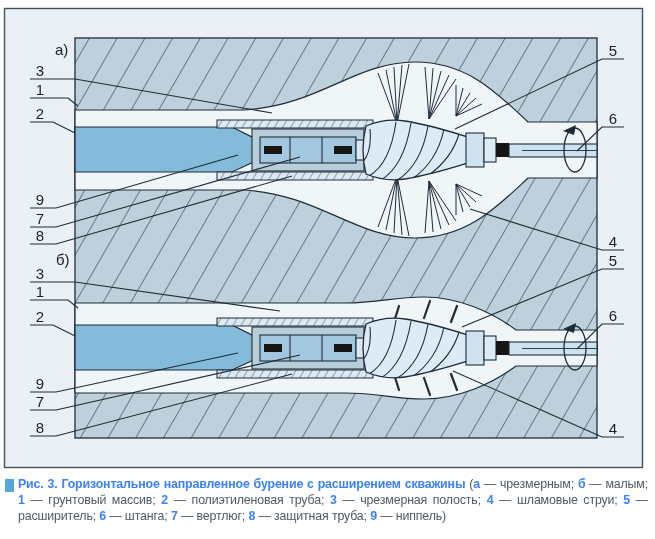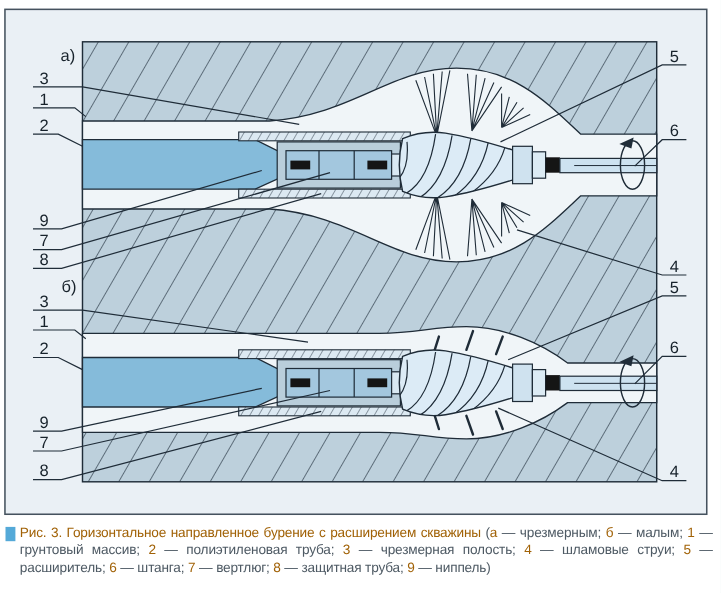--- a/index.html
+++ b/index.html
@@ -4,21 +4,21 @@
 <style>
   html,body{margin:0;padding:0;background:#ffffff;width:655px;height:539px;overflow:hidden;
             font-family:"Liberation Sans",sans-serif;}
   .page{position:relative;width:655px;height:539px;background:#fff;}
   svg{display:block;}
   svg text{font-family:"Liberation Sans",sans-serif;font-size:15px;fill:#17222b;}
   svg text.num{text-anchor:middle;}
   .caption{position:absolute;left:0;top:473px;width:655px;box-sizing:border-box;
            padding:4px 7px 0 18px;font-size:12.4px;line-height:1.28;letter-spacing:-0.15px;
            font-weight:400;color:#4e5a64;text-align:justify;}
-  .caption .b{font-weight:400;color:#a16207;}
+  .caption .b{font-weight:700;color:#3b82f6;}
   .cap-marker{position:absolute;left:5px;top:479px;width:9px;height:13px;background:#54a9d8;}
 </style>
 </head>
 <body>
 
 <div class="page">
 
 <svg width="655" height="472" viewBox="0 0 655 472">
   <defs>
     <pattern id="hatch" width="24" height="24" patternUnits="userSpaceOnUse" patternTransform="rotate(30)">

